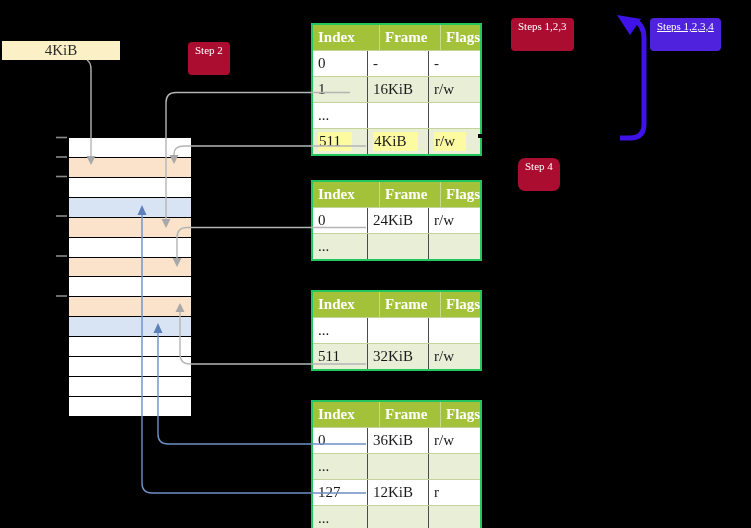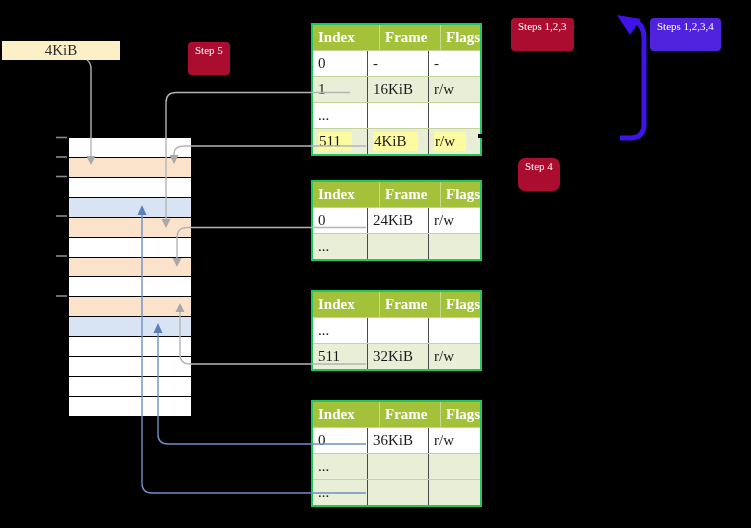--- a/index.html
+++ b/index.html
@@ -10,21 +10,21 @@
   .notebox{position:absolute;left:2px;top:41px;width:118px;height:19px;background:#fcf0c7;
            color:#2b2b2b;font-size:15px;line-height:19px;text-align:center;}
 
   
   .badge{position:absolute;height:33px;line-height:17px;padding:0 7px;border-radius:4px;
          font-size:11px;color:#ffffff;white-space:nowrap;}
   .badge.red{background:#ab0d31;}
   .badge.blue{background:#4f22dd;}
   .b-step0{left:188px;top:42px;}
   .b-steps123{left:511px;top:18px;}
-  .b-steps1234{left:650px;top:18px;}
+  .b-steps1234{left:650px;top:18px;text-decoration:underline;}
   .b-step4{left:518px;top:158px;border-radius:7px;}
 
   
   .memcol{position:absolute;left:68px;top:137px;width:122px;height:278px;
           display:flex;flex-direction:column;border:1px solid #000;}
   .mrow{flex:1;border-bottom:1px solid #000;}
   .mrow:last-child{border-bottom:none;}
   .mrow.white{background:#ffffff;}
   .mrow.orange{background:#fbe3cb;}
   .mrow.blue{background:#d8e4f4;}
@@ -54,21 +54,21 @@
   .bigbluehead{fill:#3f13e8;stroke:none;}
   .stub{fill:#000;}
 </style>
 </head>
 <body>
 
 <div class="stage">
 
   <div class="notebox">4KiB</div>
 
-  <div class="badge red b-step0">Step 5</div>
+  <div class="badge red b-step0">Step 2</div>
   <div class="badge red b-steps123">Steps 1,2,3</div>
   <div class="badge blue b-steps1234">Steps 1,2,3,4</div>
   <div class="badge red b-step4">Step 4</div>
 
   <div class="memcol">
     <div class="mrow white"></div>
     <div class="mrow orange"></div>
     <div class="mrow white"></div>
     <div class="mrow blue"></div>
     <div class="mrow orange"></div>
@@ -155,20 +155,25 @@
     </div>
     <div class="trow">
       <div class="tc">0</div>
       <div class="tc">36KiB</div>
       <div class="tc">r/w</div>
     </div>
     <div class="trow green">
       <div class="tc">...</div>
       <div class="tc"></div>
       <div class="tc"></div>
+    </div>
+    <div class="trow">
+      <div class="tc">127</div>
+      <div class="tc">12KiB</div>
+      <div class="tc">r</div>
     </div>
     <div class="trow green">
       <div class="tc">...</div>
       <div class="tc"></div>
       <div class="tc"></div>
     </div>
   </div>
 
   <svg class="overlay" width="751" height="528" viewBox="0 0 751 528">
 

